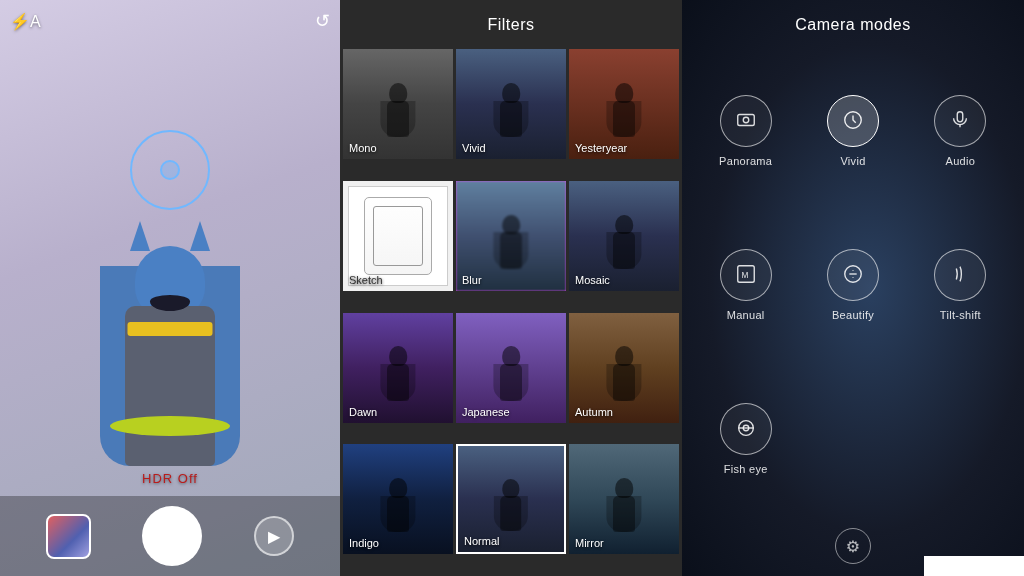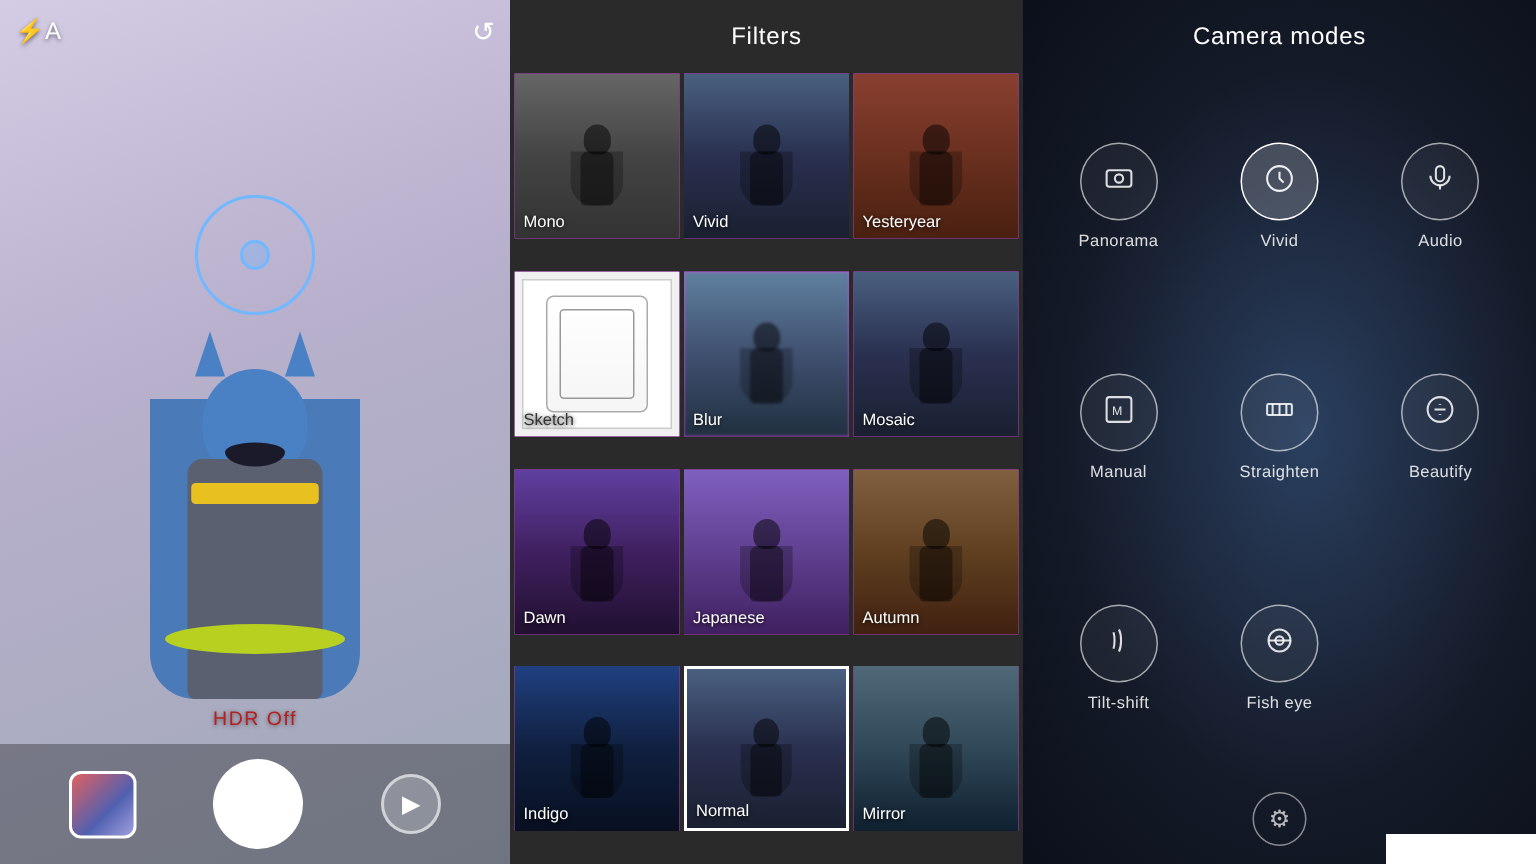--- a/index.html
+++ b/index.html
@@ -662,33 +662,20 @@
         <span class="mode-icon">
           <svg width="22" height="22" viewBox="0 0 24 24" fill="none" stroke="rgba(255,255,255,0.85)" stroke-width="1.5">
             <rect x="3" y="3" width="18" height="18" rx="2"></rect>
             <text x="7" y="16" font-size="9" fill="rgba(255,255,255,0.85)" stroke="none" font-family="Arial">M</text>
           </svg>
         </span>
       </div>
       <span class="mode-label">Manual</span>
     </div>
 
-    <div class="mode-item">
-      <div class="mode-icon-circle">
-        <span class="mode-icon">
-          <svg width="22" height="22" viewBox="0 0 24 24" fill="none" stroke="rgba(255,255,255,0.85)" stroke-width="1.5">
-            <rect x="3" y="8" width="18" height="8" rx="1"></rect>
-            <line x1="7" y1="8" x2="7" y2="16"></line>
-            <line x1="12" y1="8" x2="12" y2="16"></line>
-            <line x1="17" y1="8" x2="17" y2="16"></line>
-          </svg>
-        </span>
-      </div>
-      <span class="mode-label">Straighten</span>
-    </div>
 
     <div class="mode-item">
       <div class="mode-icon-circle">
         <span class="mode-icon">
           <svg width="22" height="22" viewBox="0 0 24 24" fill="none" stroke="rgba(255,255,255,0.85)" stroke-width="1.5">
             <circle cx="12" cy="12" r="9"></circle>
             <line x1="12" y1="8" x2="12" y2="8.5" stroke-width="2"></line>
             <line x1="8" y1="12" x2="16" y2="12"></line>
             <line x1="12" y1="15.5" x2="12" y2="16" stroke-width="2"></line>
           </svg>

